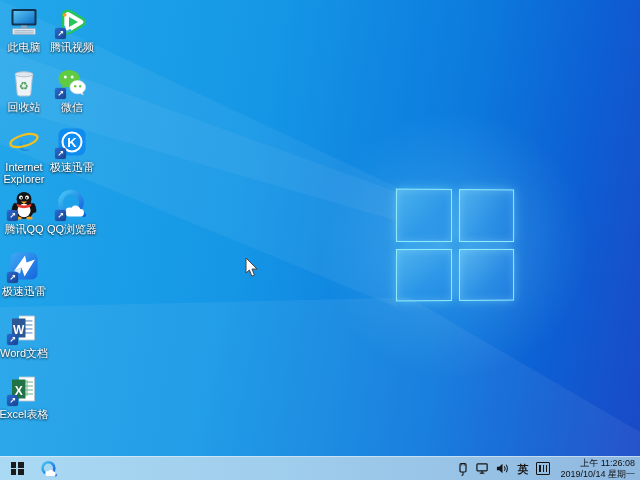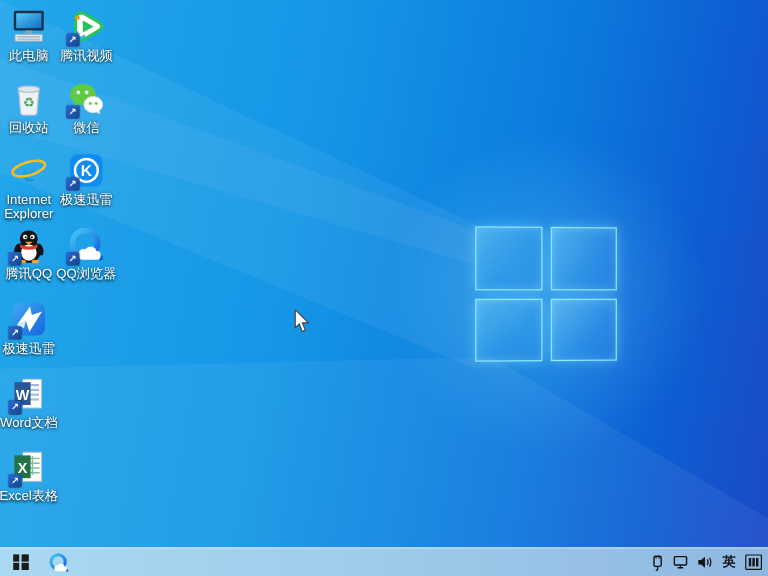--- a/index.html
+++ b/index.html
@@ -328,15 +328,19 @@
     </div>
 
     <div class="tray-ico ime-lang">英</div>
 
     <div class="ime-box">
       <i></i>
         <i></i>
         <i></i>
     </div>
 
+    <div class="clock">
+      <div>上午 11:26:08</div>
+      <div>2019/10/14 星期一</div>
+    </div>
 
   </div>
 </div>
 
 </body></html>

